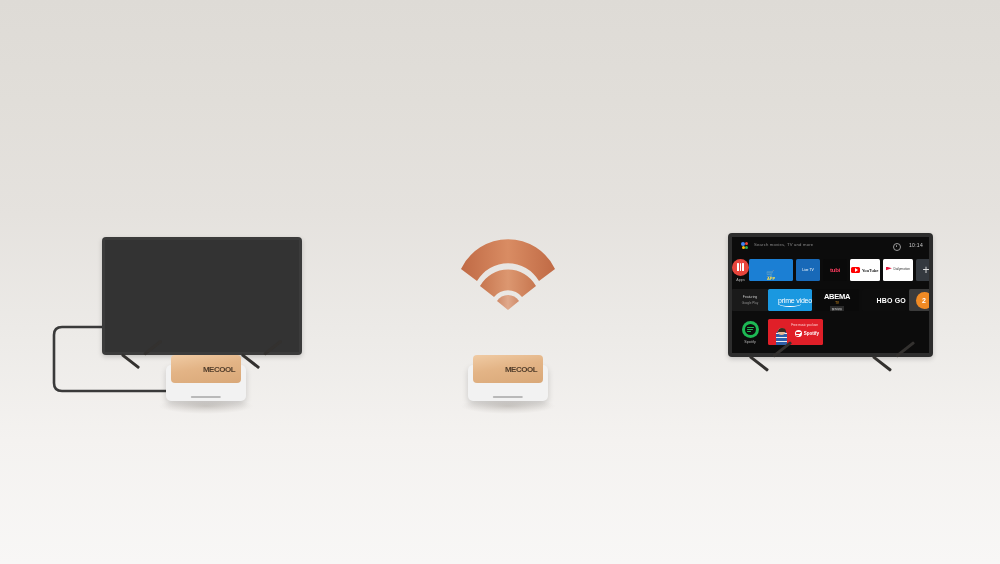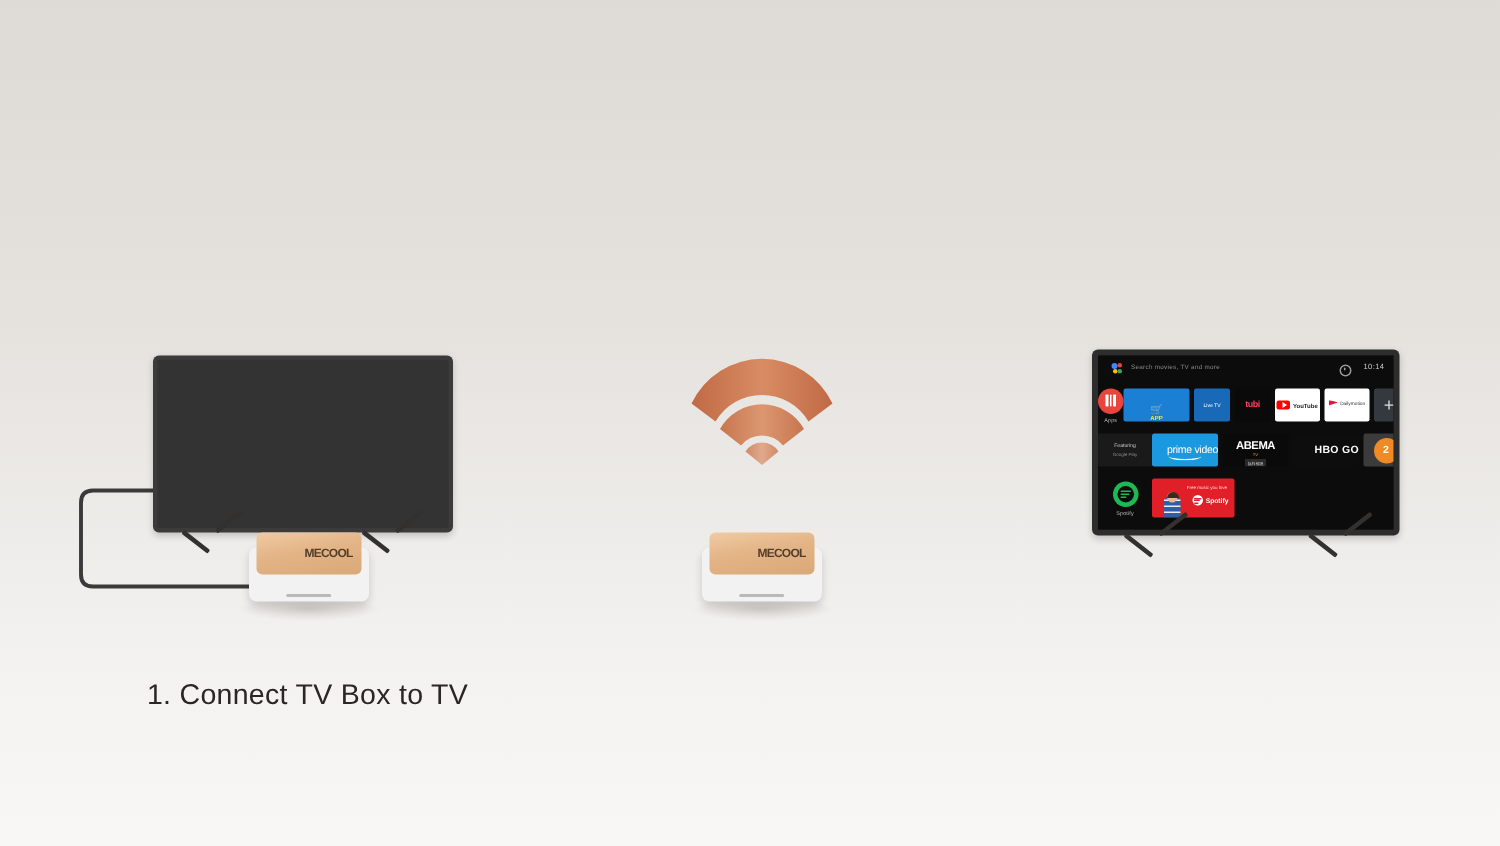--- a/index.html
+++ b/index.html
@@ -308,21 +308,20 @@
     <div class="ground-shadow" style="left:118px; top:183px; width:96px; height:16px;"></div>
     <div class="tvbox" style="left:126px; top:140px; width:80px; height:46px;">
       <div class="box-base" style="width:80px; height:36px;">
         <div class="box-slot"></div>
       </div>
       <div class="box-top" style="top:0px; width:70px; height:28px;">
         <div class="box-logo">MECOOL</div>
       </div>
     </div>
 
-    <div class="caption">1. Connect TV Box to TV</div>
   </div>
 
   <div class="step" id="step-2">
 
     <svg id="wifi" viewBox="0 0 110 82">
       <defs>
         <linearGradient id="wifiGrad1" x1="0" y1="0" x2="1" y2="0">
           <stop offset="0%" stop-color="#c06a45"></stop>
           <stop offset="50%" stop-color="#d98c63"></stop>
           <stop offset="100%" stop-color="#c06a45"></stop>

